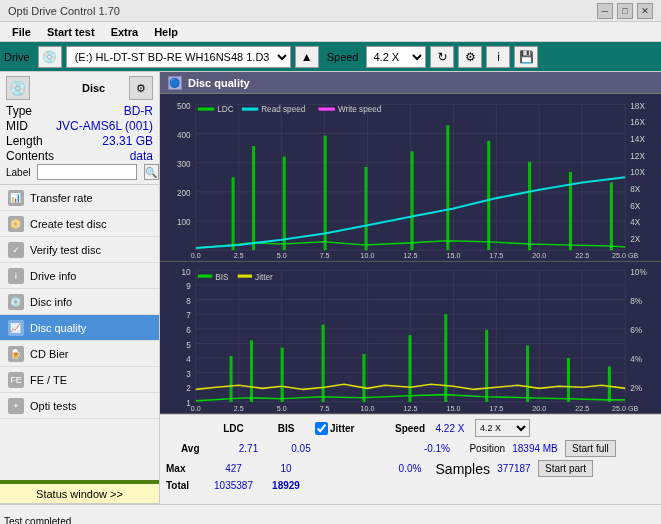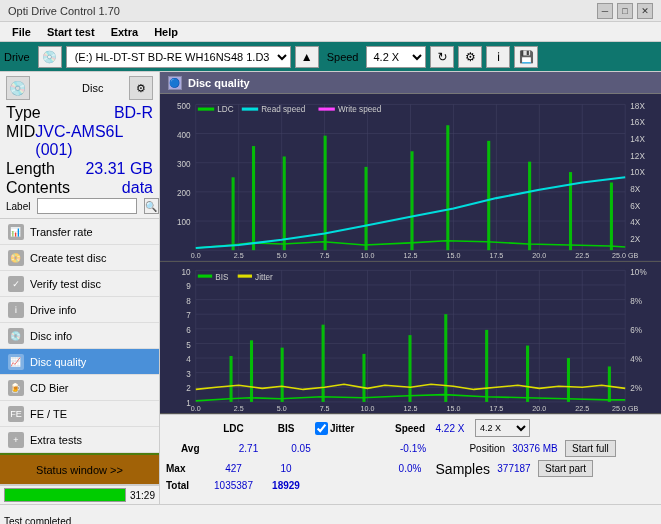--- a/index.html
+++ b/index.html
@@ -105,25 +105,25 @@
       gap: 4px;
       margin-bottom: 4px;
     }
     .disc-icon {
       width: 24px; height: 24px;
       background: #ddd;
       border: 1px solid #aaa;
       display: flex; align-items: center; justify-content: center;
       font-size: 14px;
     }
-    .disc-label { font-size: 11px; font-weight: normal; padding-left: 48px; }
+    .disc-label { font-size: 11px; font-weight: bold; padding-left: 48px; }
     .disc-row {
       display: flex;
       justify-content: space-between;
-      font-size: 16px;
+      font-size: 12px;
       margin-bottom: 1px;
     }
     .disc-key { color: #000; }
     .disc-val { color: #0000cc; }
     .label-row {
       display: flex;
       align-items: center;
       gap: 7px;
       font-size: 10px;
       margin-top: 0;
@@ -164,23 +164,23 @@
       border-radius: 2px;
       display: flex; align-items: center; justify-content: center;
       font-size: 9px;
       color: white;
       flex-shrink: 0;
     }
     .nav-item.active .nav-icon { background: rgba(255,255,255,0.3); }
 
     
     .status-btn {
-      height: 40px;
-      background: #a16207;
-      border-top: 2px solid #4d7c0f;
+      height: 24px;
+      background: #fef9c3;
+      border-top: 4px solid #4d7c0f;
       border-bottom: 1px solid #ccc;
       display: flex;
       align-items: center;
       justify-content: center;
       cursor: pointer;
       font-size: 11px;
       color: #000;
     }
 
     
@@ -381,32 +381,26 @@
       <div class="nav-item">
         <div class="nav-icon">🍺</div>
         <span>CD Bier</span>
       </div>
       <div class="nav-item">
         <div class="nav-icon">FE</div>
         <span>FE / TE</span>
       </div>
       <div class="nav-item">
         <div class="nav-icon">+</div>
-        <span>Extra tests</span>
+        <span>Opti tests</span>
       </div>
     </div>
 
     <div class="status-btn">Status window &gt;&gt;</div>
 
-    <div class="progress-area">
-      <div class="progress-bar-container">
-        <div class="progress-bar-fill" style="width:100%"></div>
-      </div>
-      <span class="progress-text">31:29</span>
-    </div>
 
   </div>
 
   <div class="content-area">
 
     <div class="dq-header">
       <div class="dq-icon">🔵</div>
       <span class="dq-title">Disc quality</span>
     </div>
 
@@ -588,23 +582,23 @@
         <select style="width:55px;height:18px;font-size:9px;border:1px solid #999;">
           <option>4.2 X</option>
         </select>
       </div>
 
       <div style="display:flex;align-items:center;font-size:10px;margin-left:15px;">
         <span style="width:40px;font-weight:bold;">Avg</span>
         <span style="width:55px;text-align:center;color:#0000cc;">2.71</span>
         <span style="width:50px;text-align:center;color:#0000cc;">0.05</span>
         <span style="width:74px;"></span>
-        <span style="width:50px;text-align:left;color:#0000cc;">-0.1%</span>
+        <span style="width:50px;text-align:right;color:#0000cc;">-0.1%</span>
         <span style="width:55px;text-align:right;font-size:10px;">Position</span>
-        <span style="width:60px;text-align:center;color:#0000cc;font-size:10px;">30376 MB</span>
+        <span style="width:60px;text-align:center;color:#0000cc;font-size:10px;">18394 MB</span>
         <button class="btn-full">Start full</button>
       </div>
 
       <div style="display:flex;align-items:center;font-size:10px;">
         <span style="width:40px;font-weight:bold;">Max</span>
         <span style="width:55px;text-align:center;color:#0000cc;">427</span>
         <span style="width:50px;text-align:center;color:#0000cc;">10</span>
         <span style="width:74px;"></span>
         <span style="width:50px;text-align:center;color:#0000cc;">0.0%</span>
         <span style="width:55px;text-align:right;font-size:14px;">Samples</span>

